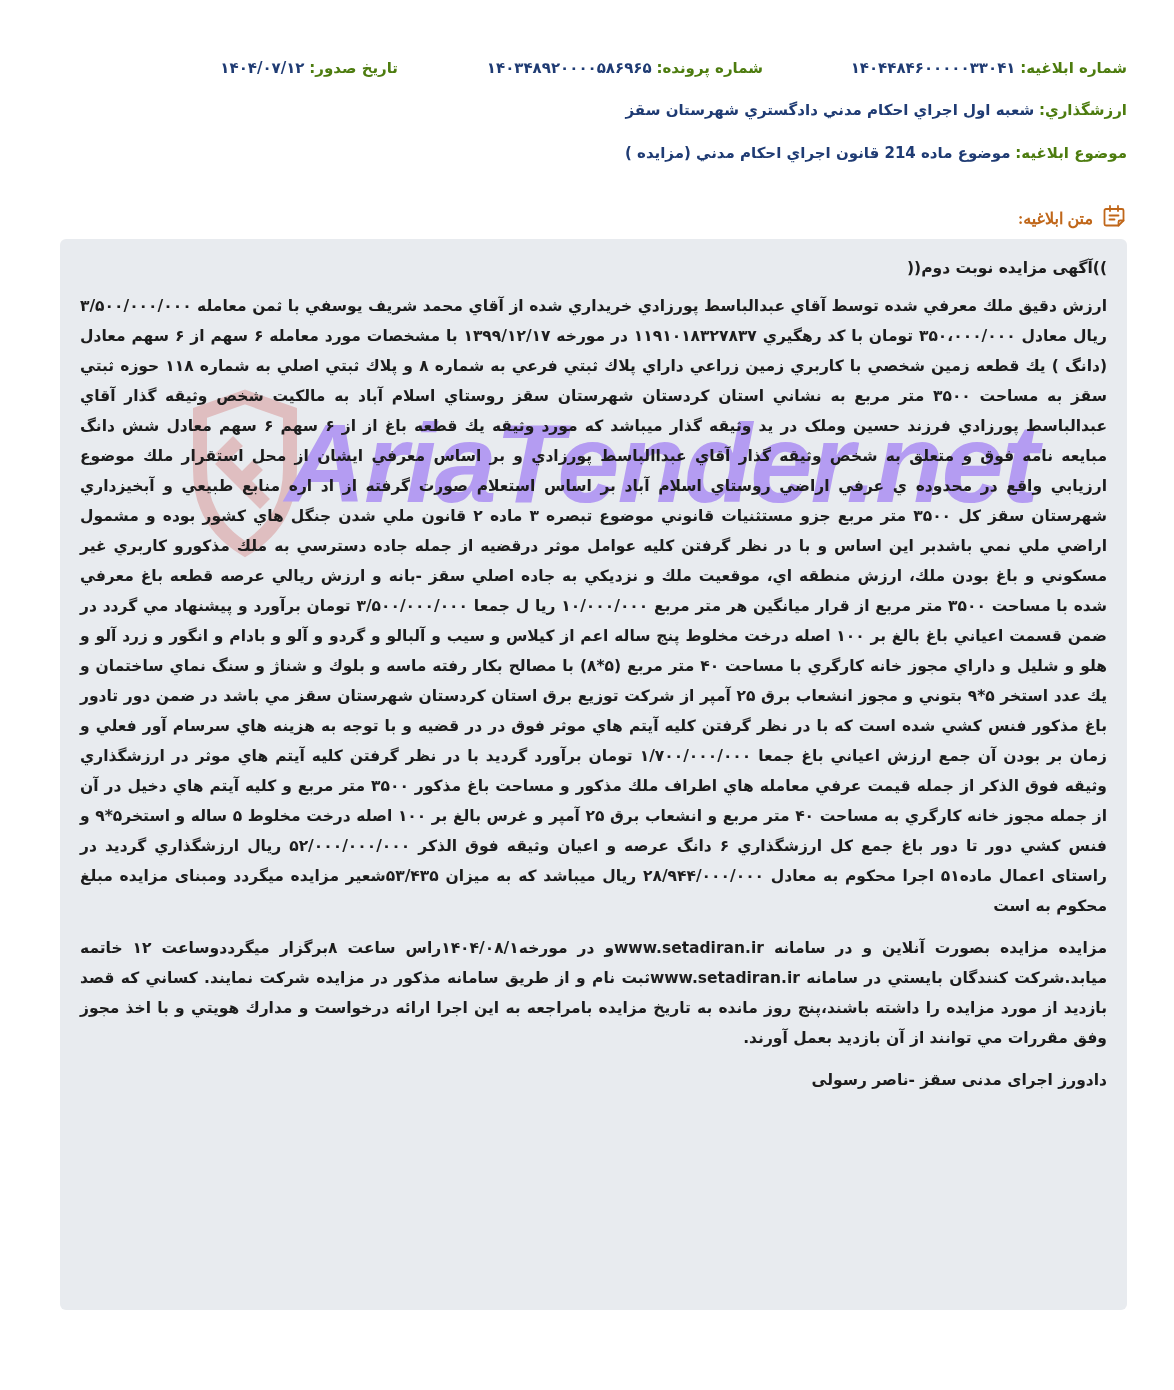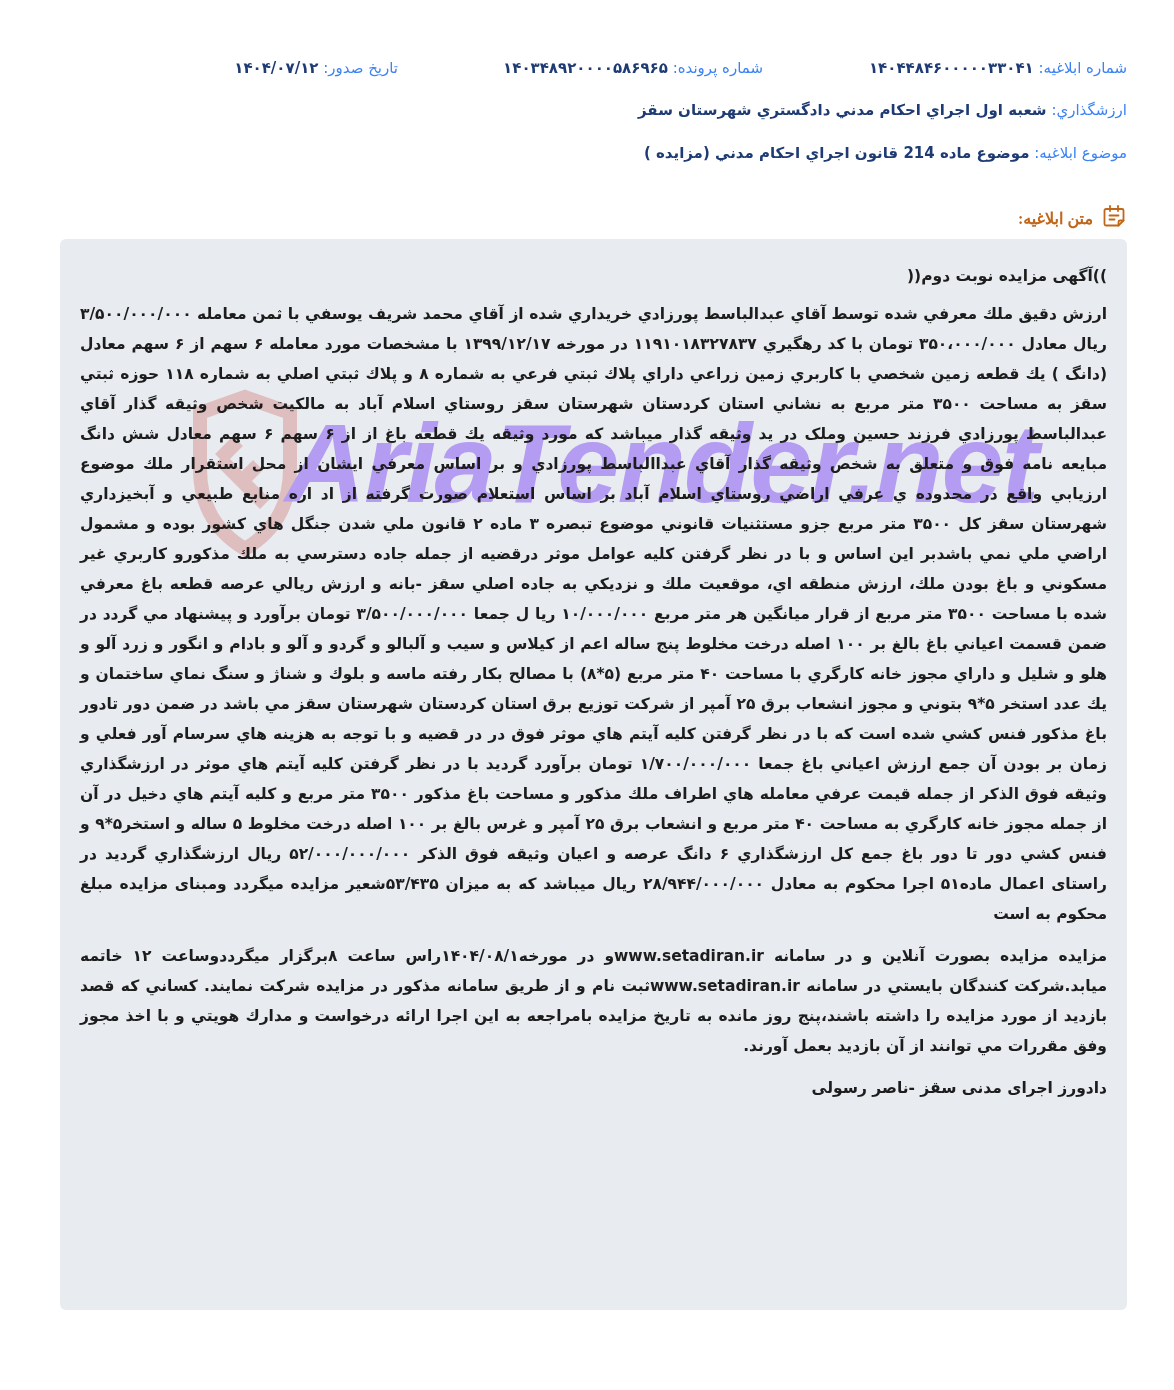--- a/index.html
+++ b/index.html
@@ -5,21 +5,21 @@
   html, body { margin: 0; padding: 0; background: #ffffff; }
   body {
     width: 1174px; height: 1390px; position: relative; overflow: hidden;
     font-family: "DejaVu Sans", sans-serif;
     direction: rtl;
   }
   .meta-row {
     position: absolute; right: 47px; left: 40px;
     font-size: 15px; line-height: 20px; white-space: nowrap;
   }
-  .meta-label { color: #3b82f6; font-weight: normal; }
+  .meta-label { color: #4d7c0f; font-weight: bold; }
   .meta-value { color: #1f3b73; font-weight: bold; }
   .row1 { top: 58px; }
   .row1 .item { position: absolute; top: 0; }
   .row2 { top: 100px; }
   .row3 { top: 143px; }
 
   .section-title {
     position: absolute; top: 203px; right: 47px;
     display: flex; align-items: center; gap: 8px;
     color: #c0671a; font-weight: bold; font-size: 16px; font-family: Liberation Serif, serif;
@@ -29,21 +29,21 @@
   .panel {
     position: absolute; top: 239px; left: 60px; width: 1067px; height: 1071px;
     background: #e8ebef; border-radius: 6px; overflow: hidden;
   }
   .panel-inner {
     position: absolute; top: 14px; right: 20px; left: 20px;
     color: #1d1d1d; font-weight: bold; font-size: 15.5px; line-height: 30px;
     text-align: justify; text-align-last: right;
     z-index: 2;
   }
-  .panel-inner p { margin: 8px 0 12px 0; }
+  .panel-inner p { margin: 0 0 12px 0; }
   .panel-inner p.heading { margin-bottom: 8px; }
   .panel-inner p.sign { margin-top: 8px; }
 
   .watermark {
     position: absolute; top: 150px; left: 130px; width: 600px; height: 190px;
     z-index: 1; opacity: 0.55; pointer-events: none;
   }
   .wm-text {
     position: absolute; left: 95px; top: 10px;
     font-family: "Liberation Sans", sans-serif; font-weight: bold; font-style: italic;

